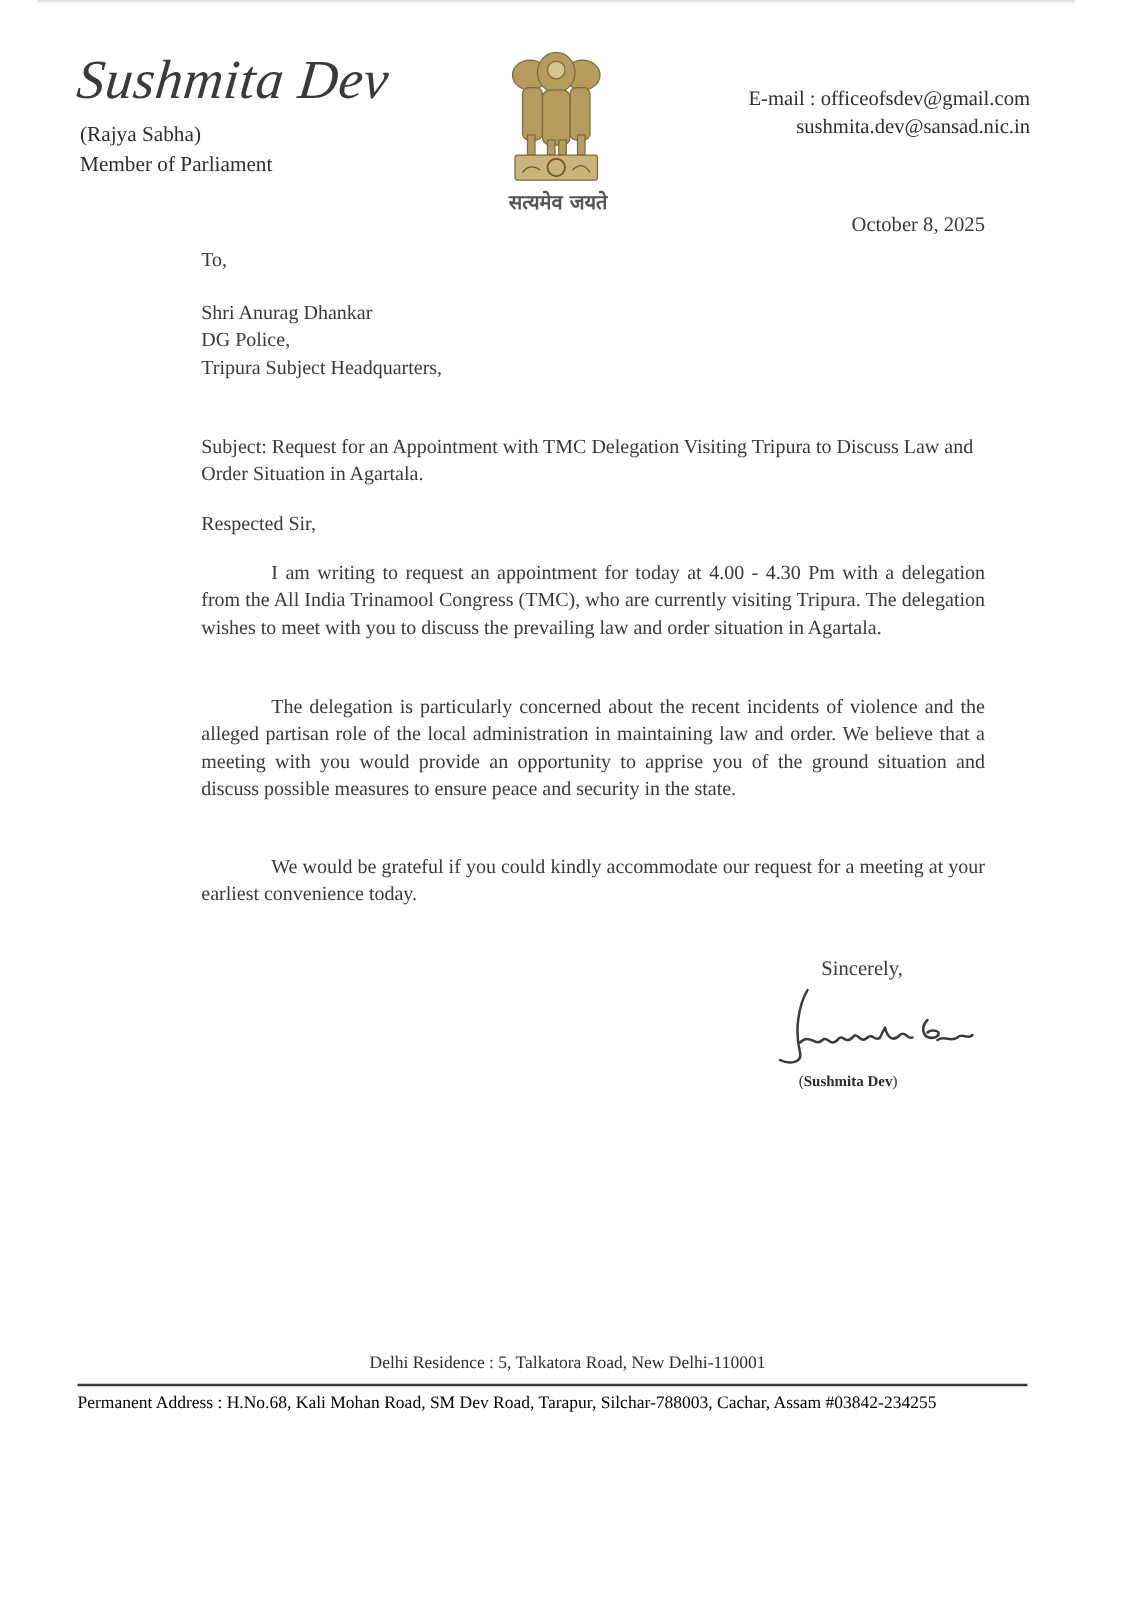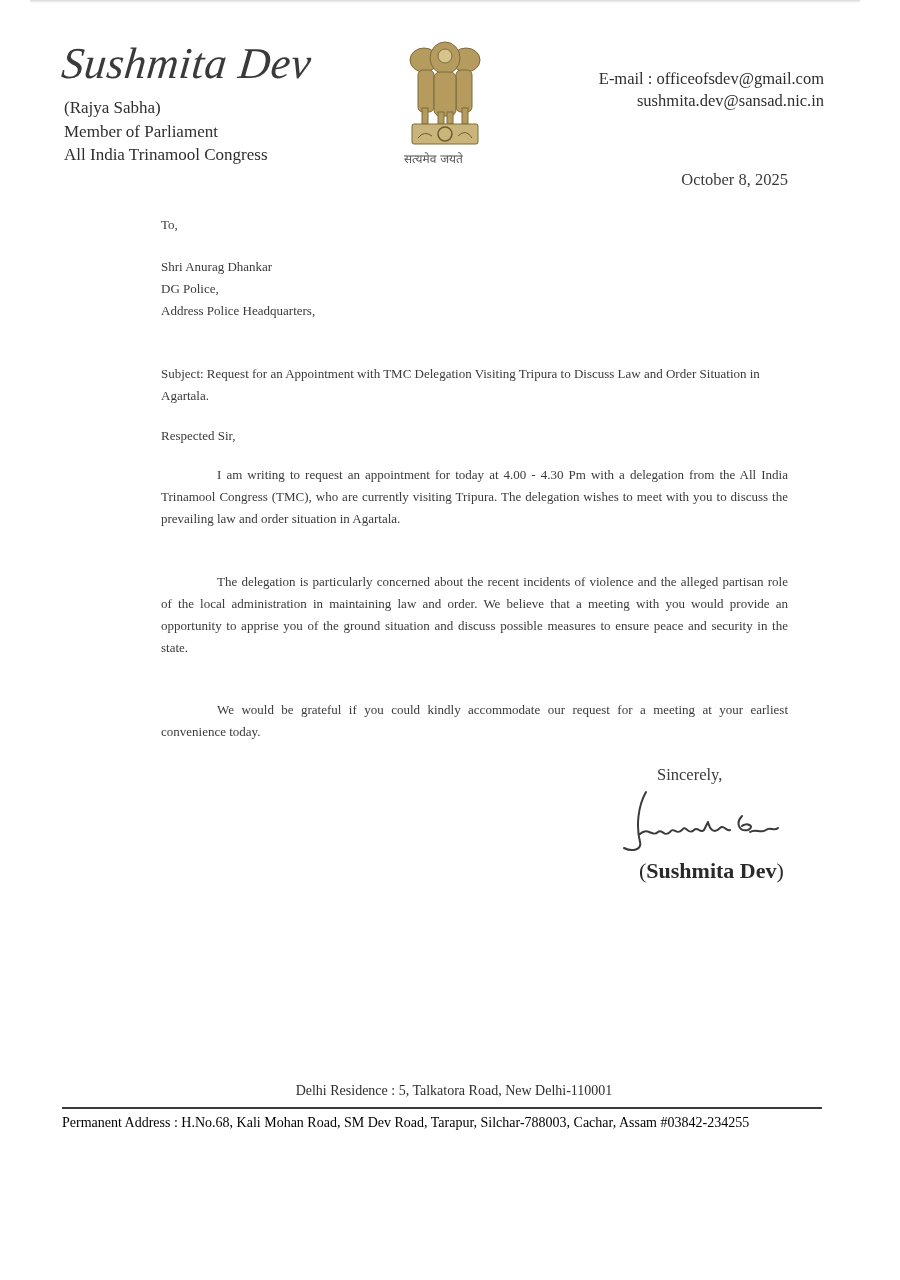--- a/index.html
+++ b/index.html
@@ -5,55 +5,54 @@
   html, body { margin: 0; padding: 0; background: #ffffff; }
   body { width: 900px; height: 1280px; position: relative; overflow: hidden; color: #2a2a2a; }
   .page-edge { position: absolute; left: 30px; top: 0; width: 830px; height: 3px; background: linear-gradient(#d8d8d8, #ffffff); }
   .serif { font-family: "Liberation Serif", "DejaVu Serif", serif; }
   .sans { font-family: Liberation Serif, serif; }
 
   .lh-name { position: absolute; left: 62px; top: 38px; font-family: "Liberation Serif", serif; font-style: italic; font-size: 44px; color: #3a3a3a; letter-spacing: 0.5px; transform: skewX(-6deg); }
   .lh-block { position: absolute; left: 64px; top: 96px; font-size: 17px; line-height: 23.5px; color: #2e2e2e; }
 
   .emblem { position: absolute; left: 404px; top: 38px; width: 82px; height: 130px; }
-  .emblem-motto { position: absolute; left: 0; top: 112px; width: 82px; text-align: left; font-size: 12px; color: #555; font-family: "DejaVu Sans", sans-serif; }
+  .emblem-motto { position: absolute; left: 0; top: 112px; width: 82px; text-align: right; font-size: 16px; color: #555; font-family: "DejaVu Sans", sans-serif; font-weight: bold; }
 
   .contact { position: absolute; right: 76px; top: 68px; text-align: right; font-size: 16.5px; line-height: 22px; color: #2e2e2e; }
 
   .date { position: absolute; right: 112px; top: 170px; font-size: 16.5px; color: #3a3a3a; }
 
-  .body-text { position: absolute; left: 161px; width: 627px; font-size: 13px; color: #3a3a3a; line-height: 22px; margin-top: 16px; }
+  .body-text { position: absolute; left: 161px; width: 627px; font-size: 16px; color: #3a3a3a; line-height: 22px; }
   .to { top: 198px; }
   .addr { top: 240px; }
   .subject { top: 347px; }
   .salut { top: 409px; }
   .para { text-align: justify; text-align-last: left; }
   .p1 { top: 448px; text-indent: 56px; }
   .p2 { top: 555px; text-indent: 56px; }
   .p3 { top: 683px; text-indent: 56px; }
 
   .closing { position: absolute; left: 657px; top: 765px; font-size: 16.5px; color: #3a3a3a; }
   .sig { position: absolute; left: 618px; top: 786px; width: 170px; height: 72px; }
-  .signame { position: absolute; left: 639px; top: 858px; font-size: 22px; color: #2a2a2a; }
+  .signame { position: absolute; left: 639px; top: 858px; font-size: 12px; color: #2a2a2a; }
   .signame b { font-weight: bold; }
 
   .footer-res { position: absolute; left: 0; width: 900px; top: 1083px; text-align: center; font-size: 14px; color: #2e2e2e; padding-left: 8px; box-sizing: border-box; }
   .footer-rule { position: absolute; left: 62px; top: 1107px; width: 760px; height: 2px; background: #3a3a3a; }
   .footer-perm { position: absolute; left: 62px; top: 1115px; font-size: 14px; color: #000000; white-space: nowrap; }
 </style>
 </head>
 <body>
 
 <div class="page-edge"></div>
 
 <div class="lh-name">Sushmita Dev</div>
 <div class="lh-block serif">
   <div>(Rajya Sabha)</div>
   <div>Member of Parliament</div>
-  <div>All India Trinamool Congress</div>
 </div>
 
 <div class="emblem">
   <svg width="82" height="110" viewBox="0 0 82 110">
     <g fill="#b59b5e" stroke="#7d6a3a" stroke-width="1">
 
       <ellipse cx="20" cy="22" rx="14" ry="12"></ellipse>
       <ellipse cx="62" cy="22" rx="14" ry="12"></ellipse>
 
       <ellipse cx="41" cy="20" rx="15" ry="16"></ellipse>
@@ -82,21 +81,21 @@
   <div>sushmita.dev@sansad.nic.in</div>
 </div>
 
 <div class="date sans">October 8, 2025</div>
 
 <div class="body-text sans to">To,</div>
 
 <div class="body-text sans addr">
   <div>Shri Anurag Dhankar</div>
   <div>DG Police,</div>
-  <div>Address Police Headquarters,</div>
+  <div>Tripura Subject Headquarters,</div>
 </div>
 
 <div class="body-text sans subject">Subject: Request for an Appointment with TMC Delegation Visiting Tripura to Discuss Law and Order Situation in Agartala.</div>
 
 <div class="body-text sans salut">Respected Sir,</div>
 
 <div class="body-text sans para p1">I am writing to request an appointment for today at 4.00 - 4.30 Pm with a delegation from the All India Trinamool Congress (TMC), who are currently visiting Tripura. The delegation wishes to meet with you to discuss the prevailing law and order situation in Agartala.</div>
 <div class="body-text sans para p2">The delegation is particularly concerned about the recent incidents of violence and the alleged partisan role of the local administration in maintaining law and order. We believe that a meeting with you would provide an opportunity to apprise you of the ground situation and discuss possible measures to ensure peace and security in the state.</div>
 <div class="body-text sans para p3">We would be grateful if you could kindly accommodate our request for a meeting at your earliest convenience today.</div>
 

